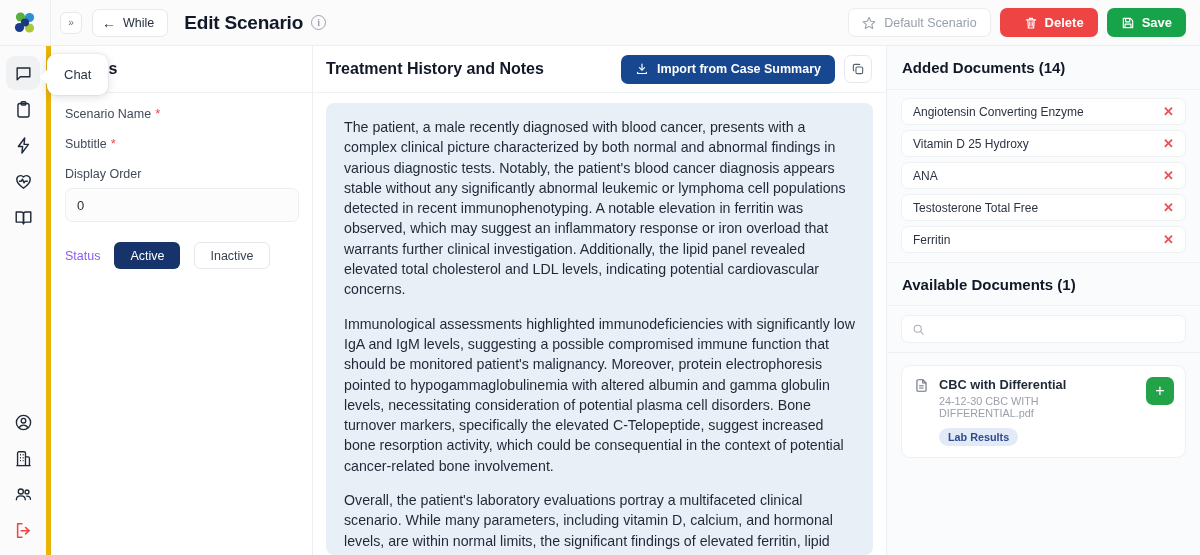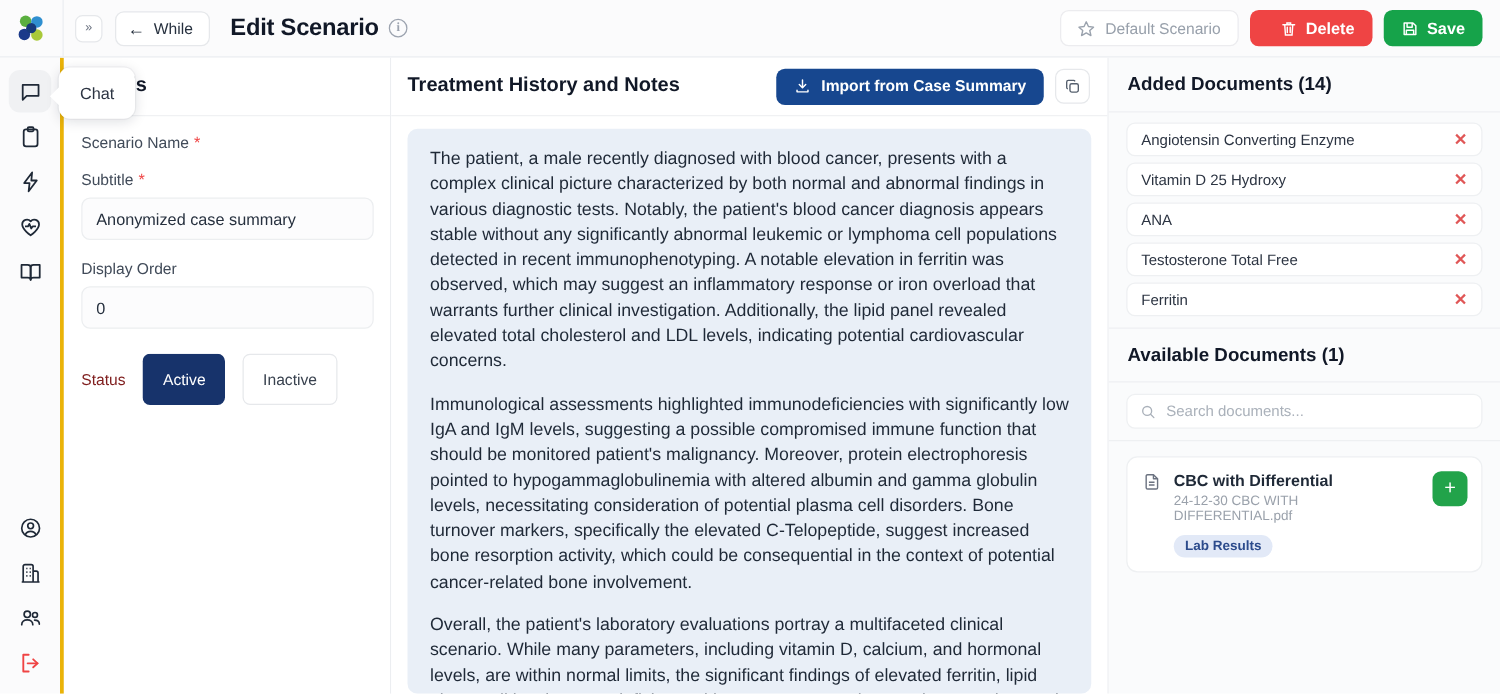--- a/index.html
+++ b/index.html
@@ -67,21 +67,21 @@
   .btn-delete { background: #ef4444; padding-left: 24px; }
   .btn-save { background: #1aa council; }
   .btn-save { background: #16a34a; }
 
   
   .body-row { flex: 1; display: flex; min-height: 0; }
 
   
   .rail {
     width: 51px; flex: 0 0 51px;
-    background: #fbfbfc; border-right: 3px solid #eab308;
+    background: #fbfbfc; border-right: 5px solid #eab308;
     display: flex; flex-direction: column; align-items: center;
     padding-top: 10px; position: relative;
   }
   .rail-icon {
     width: 34px; height: 34px; margin-bottom: 2px; border-radius: 9px;
     display: flex; align-items: center; justify-content: center;
     color: #1f2937; cursor: pointer;
   }
   .rail-icon.active { background: #f0f1f3; }
   .rail-spacer { flex: 1; }
@@ -114,23 +114,23 @@
   .field-label {
     font-size: 12.5px; color: #414b59; margin-bottom: 7px; display: flex; gap: 4px; align-items: center;
   }
   .req { color: #ef4444; font-size: 13px; line-height: 10px; }
   .field-input {
     width: 234px; height: 34px; border: 1px solid #eceef0; border-radius: 7px;
     background: #fcfcfd; padding: 0 11px; font-size: 13px; color: #26303e;
     font-family: "Liberation Sans", sans-serif;
   }
   .status-row { display: flex; align-items: center; gap: 14px; margin-top: 20px; }
-  .status-label { font-size: 12.5px; color: #7f1d1d; }
+  .status-label { font-size: 12.5px; color: #8b5cf6; }
   .seg {
-    height: 41px; padding: 0 15px; border-radius: 6px; font-size: 12.5px;
+    height: 27px; padding: 0 15px; border-radius: 6px; font-size: 12.5px;
     display: flex; align-items: center; cursor: pointer; border: 1px solid transparent;
   }
   .seg-on { background: #17336b; color: #fff; font-weight: 500; }
   .seg-off { background: #fff; color: #39424f; border-color: #e6e8eb; }
 
   
   .center {
     flex: 1; min-width: 0; background: #fff;
     display: flex; flex-direction: column; border-right: 1px solid #eceef1;
   }
@@ -352,21 +352,20 @@
             <span>Scenario Name</span>
             <span class="req">*</span>
           </div>
         </div>
 
         <div class="field">
           <div class="field-label">
             <span>Subtitle</span>
             <span class="req">*</span>
           </div>
-          <input class="field-input" type="text" value="Anonymized case summary" style="">
         </div>
 
         <div class="field">
           <div class="field-label">
             <span>Display Order</span>
           </div>
           <input class="field-input" type="text" value="0" style="">
         </div>
 
         <div class="status-row">
@@ -440,21 +439,20 @@
       <div class="sec-head avail-head">Available Documents (1)</div>
 
       <div class="search-wrap">
         <div class="search-box">
           <span>
             <svg width="13" height="13" viewBox="0 0 24 24" fill="none" stroke="#aab1ba" stroke-width="2" stroke-linecap="round">
               <circle cx="10.6" cy="10.6" r="6.6"></circle>
                 <path d="M15.6 15.6 20.5 20.5"></path>
             </svg>
           </span>
-          <input type="text" placeholder="Search documents..." style="">
         </div>
       </div>
 
       <div class="avail-list">
         <div class="avail-card">
           <span class="file-icon">
             <svg width="15" height="15" viewBox="0 0 24 24" fill="none" stroke="#6b7280" stroke-width="1.8" stroke-linejoin="round">
               <path d="M14 2.8H6.5A1.8 1.8 0 0 0 4.7 4.6v14.8a1.8 1.8 0 0 0 1.8 1.8h11a1.8 1.8 0 0 0 1.8-1.8V8z"></path>
               <path d="M14 2.8V8h5.3"></path>
                 <path d="M8.2 12.4h7.2M8.2 16h7.2"></path>

